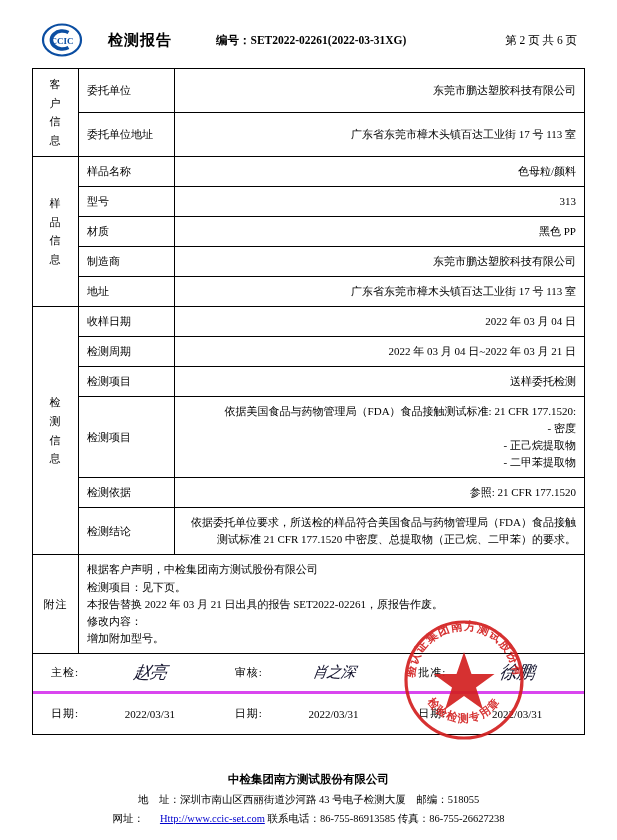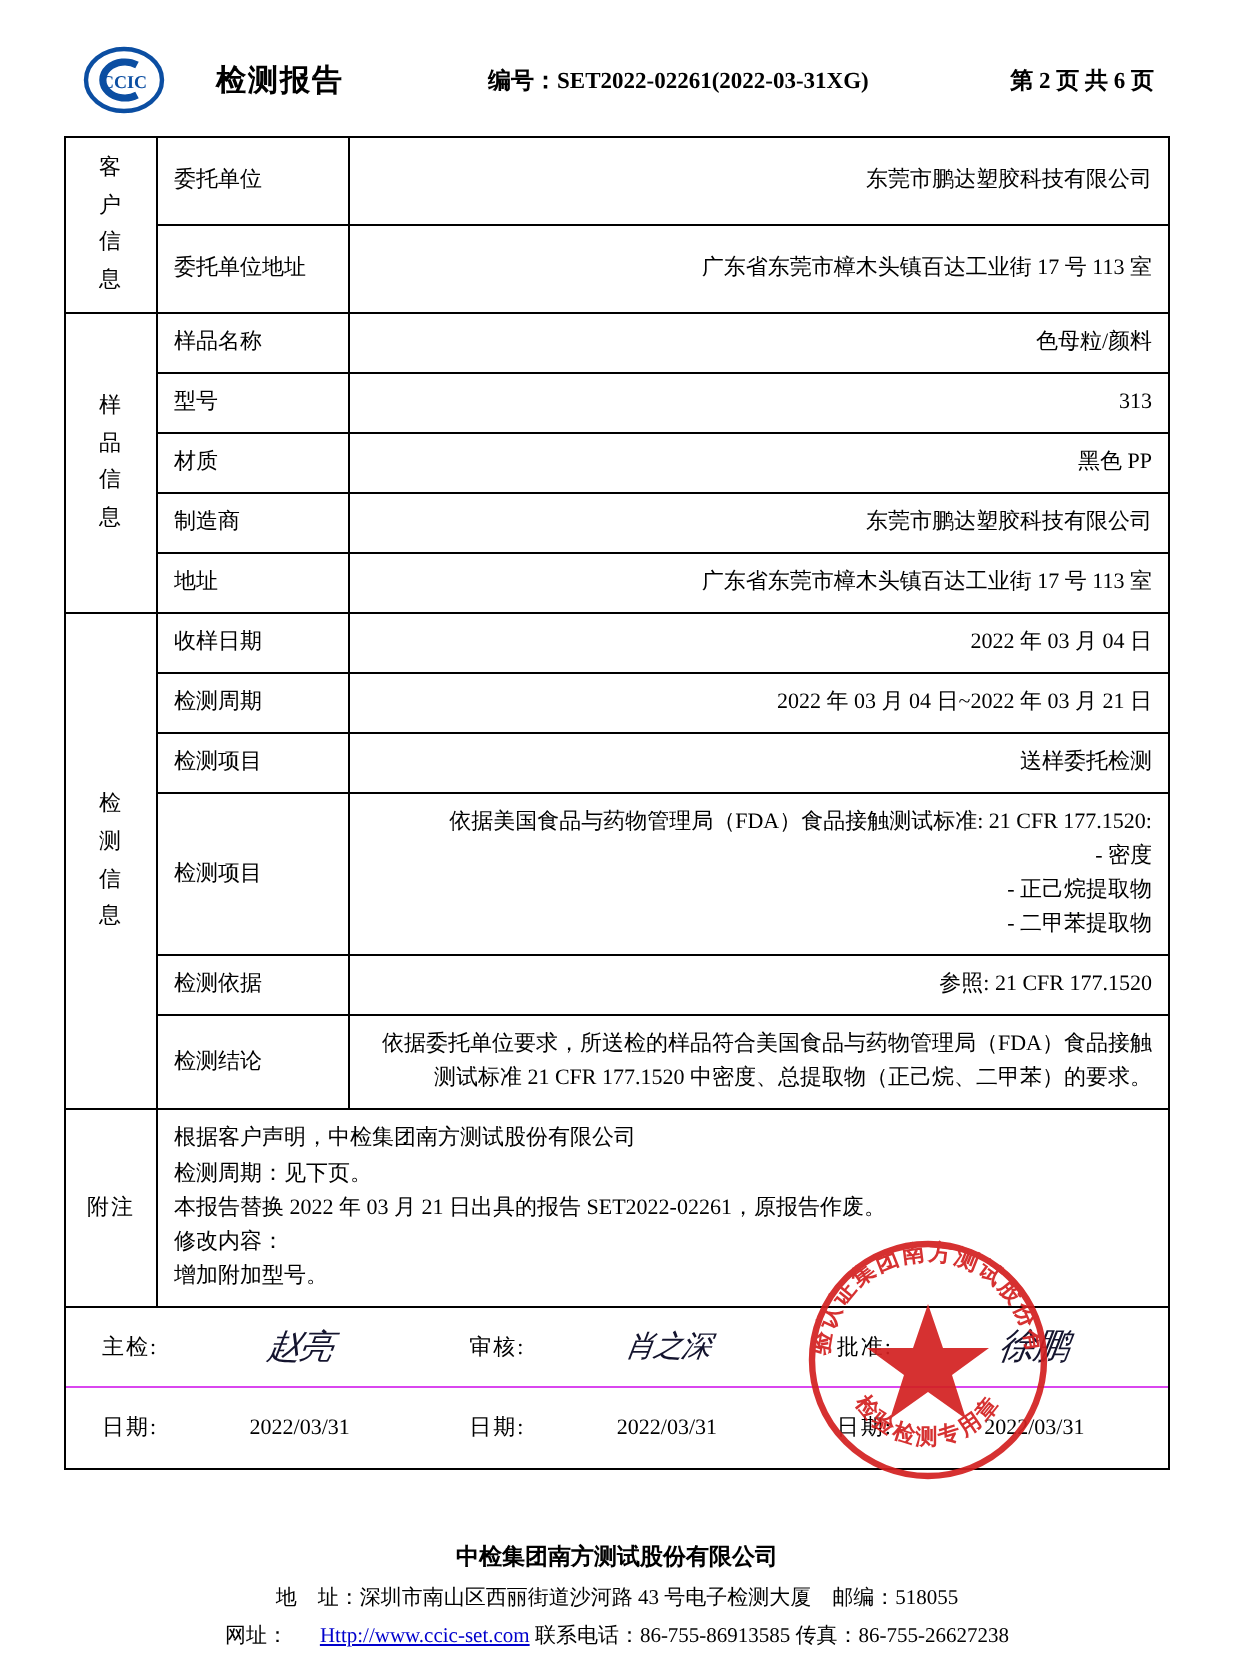--- a/index.html
+++ b/index.html
@@ -31,29 +31,29 @@
   .logo svg { display:block; }
   .header-title {
     font-size: 15px;
     font-weight: bold;
     letter-spacing: 1px;
     margin-left: 24px;
     font-family: Liberation Serif, serif;
     white-space: nowrap;
   }
   .header-no {
-    margin-left: 72px;
+    margin-left: 44px;
     font-size: 11.5px;
     font-weight: bold;
     white-space: nowrap;
   }
   .header-page {
     margin-left: auto;
     font-size: 11.5px;
-    font-weight: bold;
+    font-weight: normal;
     white-space: nowrap;
   }
 
   
   table.main {
     border-collapse: collapse;
     width: 553px;
     margin: 0 auto;
     table-layout: fixed;
   }
@@ -100,21 +100,21 @@
     color: #14142e;
     transform: skewX(-8deg);
     letter-spacing: -1px;
   }
   .hw2 { font-size: 15px; }
   .hw3 { font-size: 18px; }
   .date-val { font-size: 11px; }
 
   
   .sigblock { width: 553px; margin: 0 auto; border: 1px solid #000; border-top: none; }
-  .sigline { display: flex; height: 40px; align-items: center; border-bottom: 1px solid #d946ef; }
+  .sigline { display: flex; height: 40px; align-items: center; border-bottom: 3px solid #d946ef; }
   .sigline:last-child { border-bottom: none; }
   .sigcell { display: flex; align-items: center; height: 100%; width: 33.333%; padding-left: 18px; position: relative; }
 
   
   .stamp {
     position: absolute;
     left: 396px;
     top: 612px;
     width: 136px;
     height: 136px;
@@ -222,21 +222,21 @@
       </tr>
       <tr>
         <td class="lbl">检测结论</td>
         <td class="val multi">依据委托单位要求，所送检的样品符合美国食品与药物管理局（FDA）食品接触测试标准 21 CFR 177.1520 中密度、总提取物（正己烷、二甲苯）的要求。</td>
       </tr>
 
       <tr>
         <td class="cat">附注</td>
         <td class="remark-val" colspan="2">
           <div>根据客户声明，中检集团南方测试股份有限公司</div>
-          <div>检测周期：见下页。</div>
+          <div>检测项目：见下页。</div>
           <div>本报告替换 2022 年 03 月 21 日出具的报告 SET2022-02261，原报告作废。</div>
           <div>修改内容：</div>
           <div>增加附加型号。</div>
         </td>
       </tr>
     </tbody>
   </table>
 
   <div class="sigblock">
     <div class="sigline">

